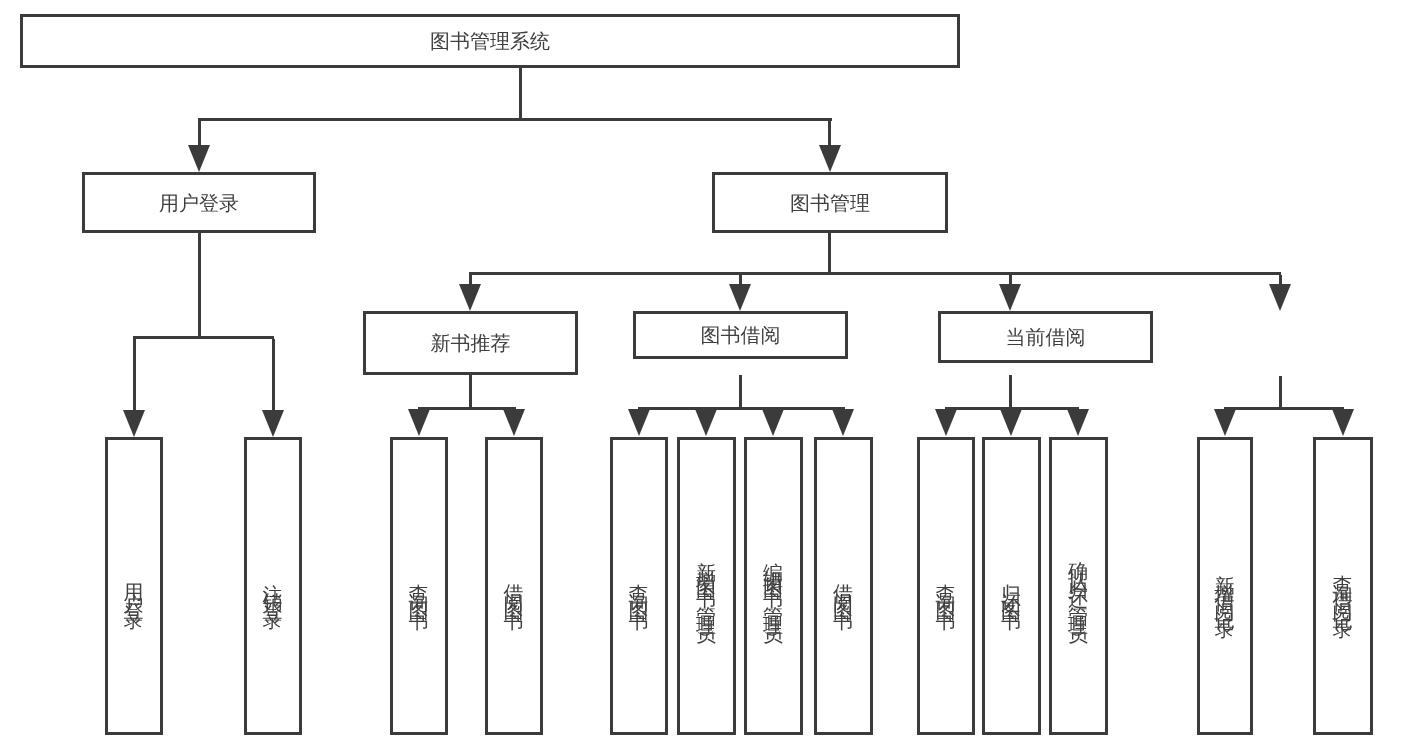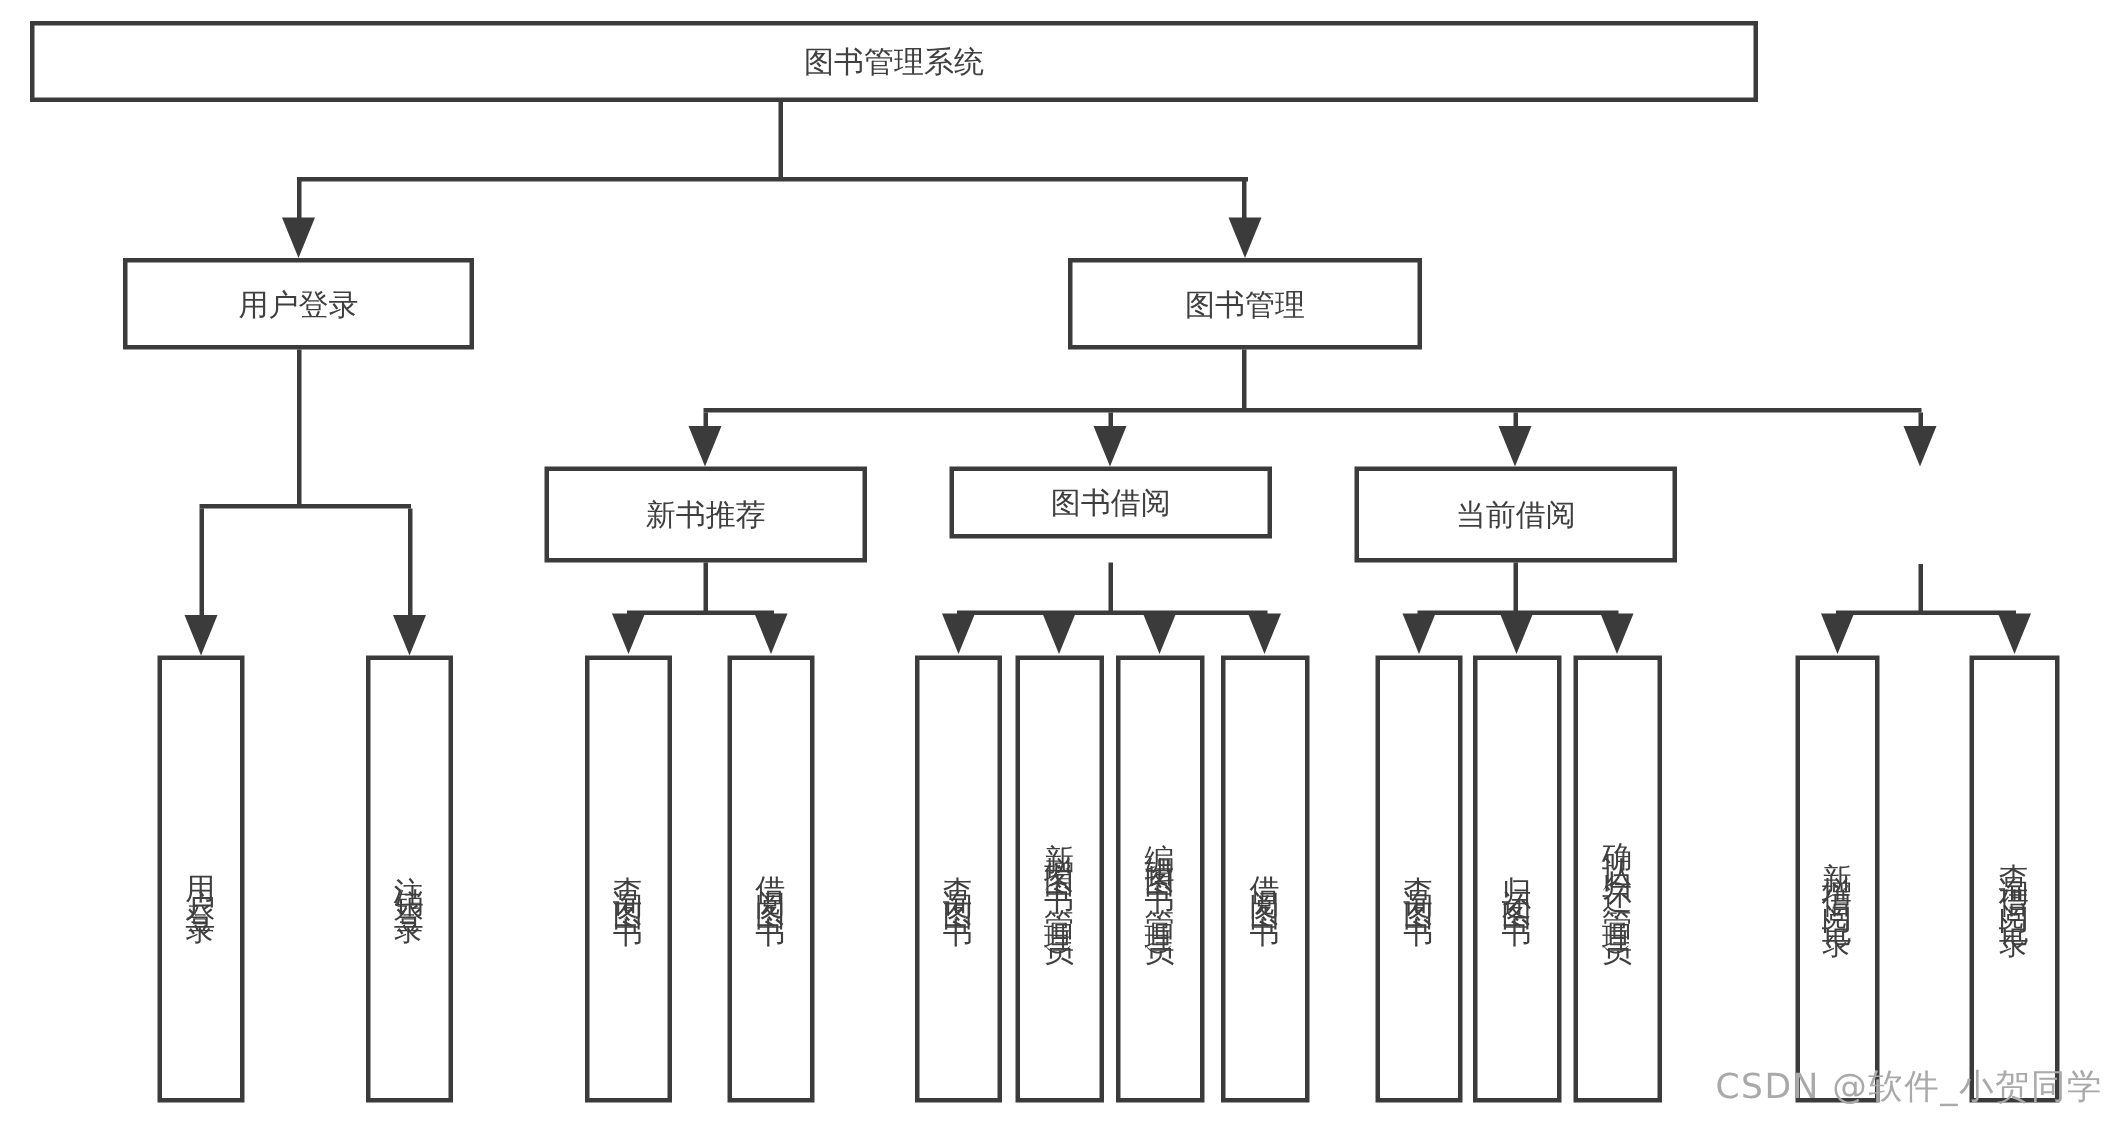--- a/index.html
+++ b/index.html
@@ -39,31 +39,31 @@
     font-size:23px; letter-spacing:1px;
     color:var(--watermark,#a9a9a9);
     z-index:5; white-space:nowrap;
   }
 </style>
 </head>
 <body>
 
 <div id="canvas">
 
-  <div class="node" style="left:20px;top:14px;width:1152px;height:54px">图书管理系统</div>
+  <div class="node" style="left:20px;top:14px;width:940px;height:54px">图书管理系统</div>
 
   <div class="node" style="left:82px;top:172px;width:234px;height:61px">用户登录</div>
 
   <div class="node" style="left:712px;top:172px;width:236px;height:61px">图书管理</div>
 
   <div class="node" style="left:363px;top:311px;width:215px;height:64px">新书推荐</div>
 
   <div class="node" style="left:633px;top:311px;width:215px;height:48px">图书借阅</div>
 
-  <div class="node" style="left:903px;top:311px;width:215px;height:64px">当前借阅</div>
+  <div class="node" style="left:938px;top:311px;width:215px;height:52px">当前借阅</div>
 
 
   <div class="node vnode" style="left:105px;top:437px;width:58px;height:298px">用户登录</div>
 
   <div class="node vnode" style="left:244px;top:437px;width:58px;height:298px">注销登录</div>
 
   <div class="node vnode" style="left:390px;top:437px;width:58px;height:298px">查询图书</div>
 
   <div class="node vnode" style="left:485px;top:437px;width:58px;height:298px">借阅图书</div>
 
@@ -126,15 +126,14 @@
   <div class="hl" style="left:945px;top:407px;width:134px"></div>
   <div class="arrow" style="left:935px;top:409px"></div>
   <div class="arrow" style="left:1000px;top:409px"></div>
   <div class="arrow" style="left:1067px;top:409px"></div>
 
   <div class="vl" style="left:1279px;top:376px;height:32px"></div>
   <div class="hl" style="left:1224px;top:407px;width:120px"></div>
   <div class="arrow" style="left:1214px;top:409px"></div>
   <div class="arrow" style="left:1332px;top:409px"></div>
 
-  <div class="watermark">CSDN @软件_小贺同学</div>
 
 </div>
 
 </body></html>

